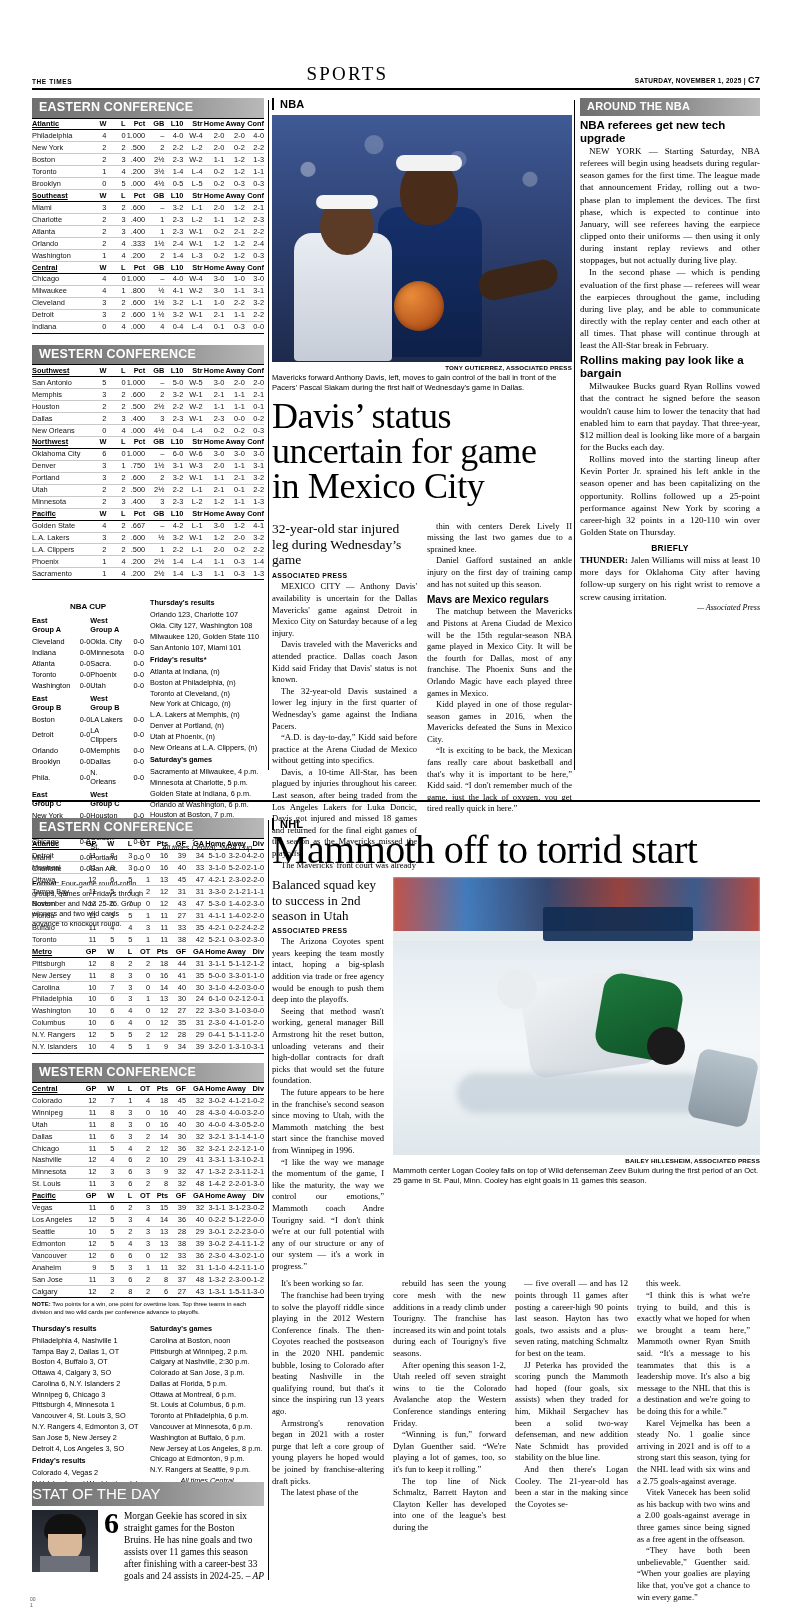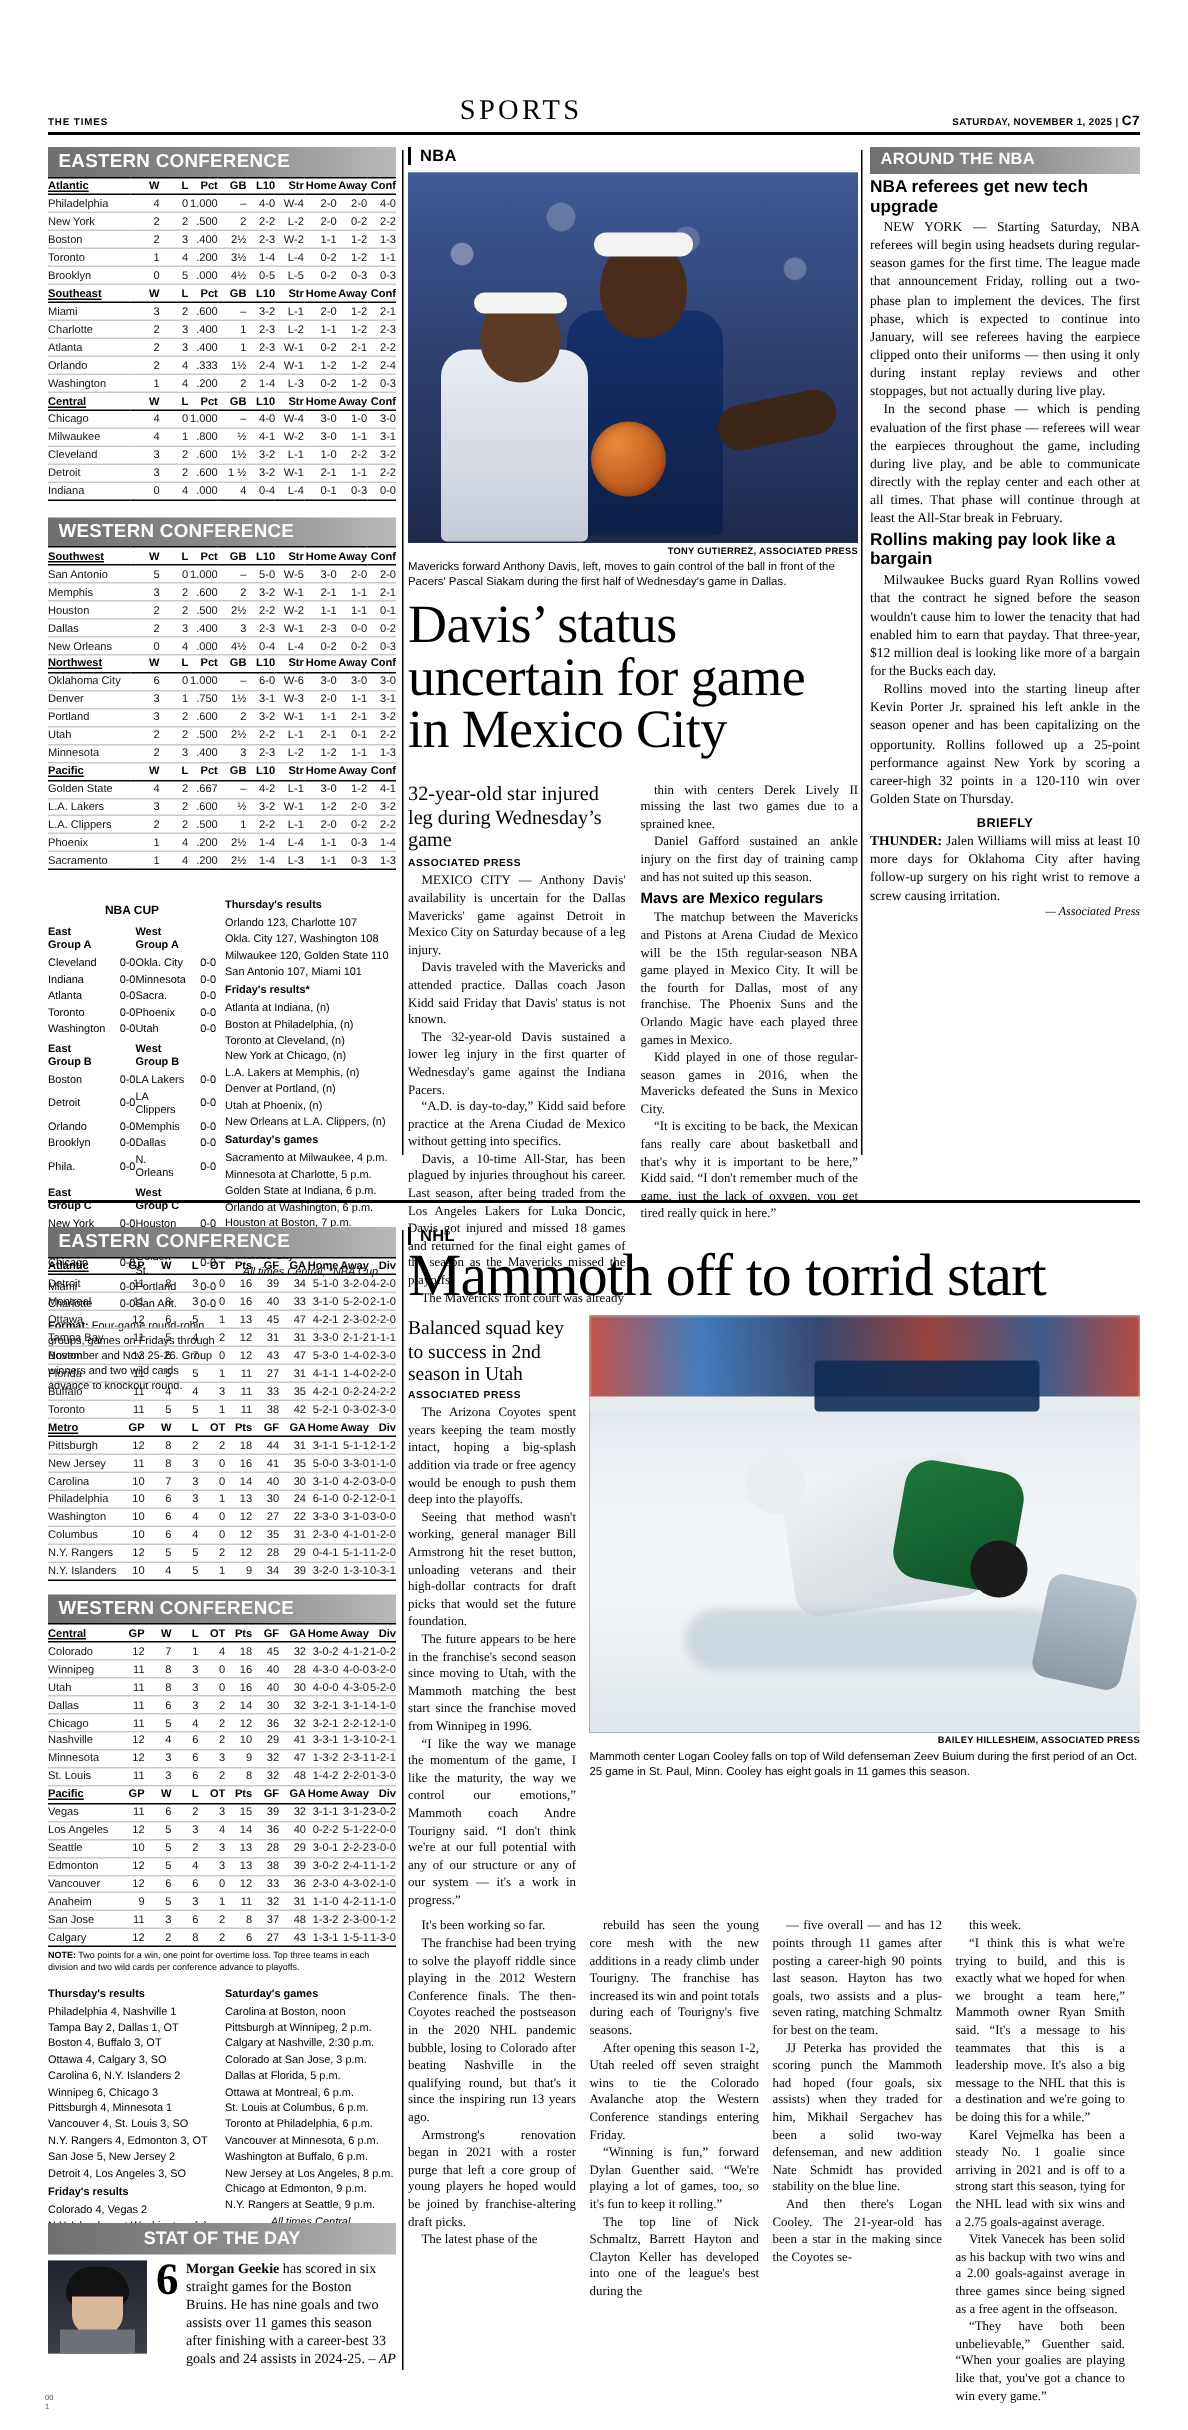--- a/index.html
+++ b/index.html
@@ -81,24 +81,24 @@
   .rail-h { font-family:"Liberation Sans",sans-serif; font-weight:700; font-size:11.5px; line-height:1.13; margin:3px 0 0; }
   .briefly { text-align:center; font-family:"Liberation Sans",sans-serif; font-weight:700; font-size:8.5px; margin:5px 0 1px; letter-spacing:.3px;}
   .sigline { text-align:right; font-style:italic; font-size:8px; font-family:"Liberation Serif",serif; }
 
   
   .nhl-note { font-family:"Liberation Sans",sans-serif; font-size:6px; line-height:1.3; margin-top:3px; }
   .nhl-note b { font-weight:700; }
 
   
   .sod-bar { background:linear-gradient(90deg,#6f6f6f 0%, #8d8d8d 55%, #b9b9b9 100%); color:#fff;
-    font-family:"Liberation Sans",sans-serif; font-weight:700; font-size:12px; text-align:center; padding:3px 0 4px; }
+    font-family:"Liberation Sans",sans-serif; font-weight:400; font-size:15px; padding:3px 0 4px; }
   .sod-num { font-family:"Liberation Serif",serif; font-size:30px; font-weight:700; line-height:.85; }
   .sod-txt { font-family:"Liberation Serif",serif; font-size:9.4px; line-height:1.28; }
-  .sod-txt b { font-weight:700; }
+  .sod-txt b { font-weight:400; }
 
   .hr-thick { border:0; border-top:2px solid #000; margin:0; }
 
   .folio { position:absolute; left:30px; top:1596px; font-family:"Liberation Sans",sans-serif; font-size:5px; color:#555; line-height:1.2; }
 
   
   .crowd { position:absolute; inset:0;
     background:
       radial-gradient(circle at 12% 22%, rgba(255,255,255,.35) 0 7px, transparent 8px),
       radial-gradient(circle at 34% 12%, rgba(255,255,255,.22) 0 9px, transparent 10px),

